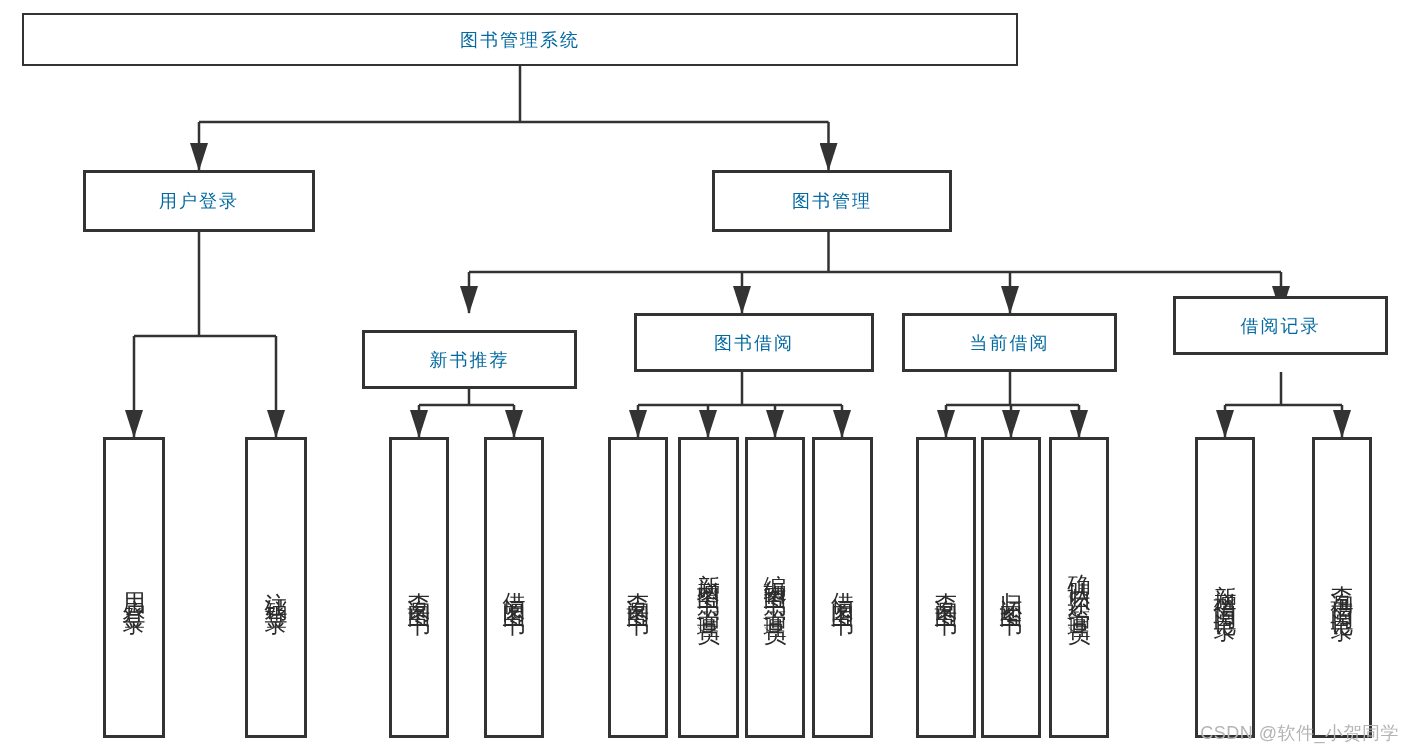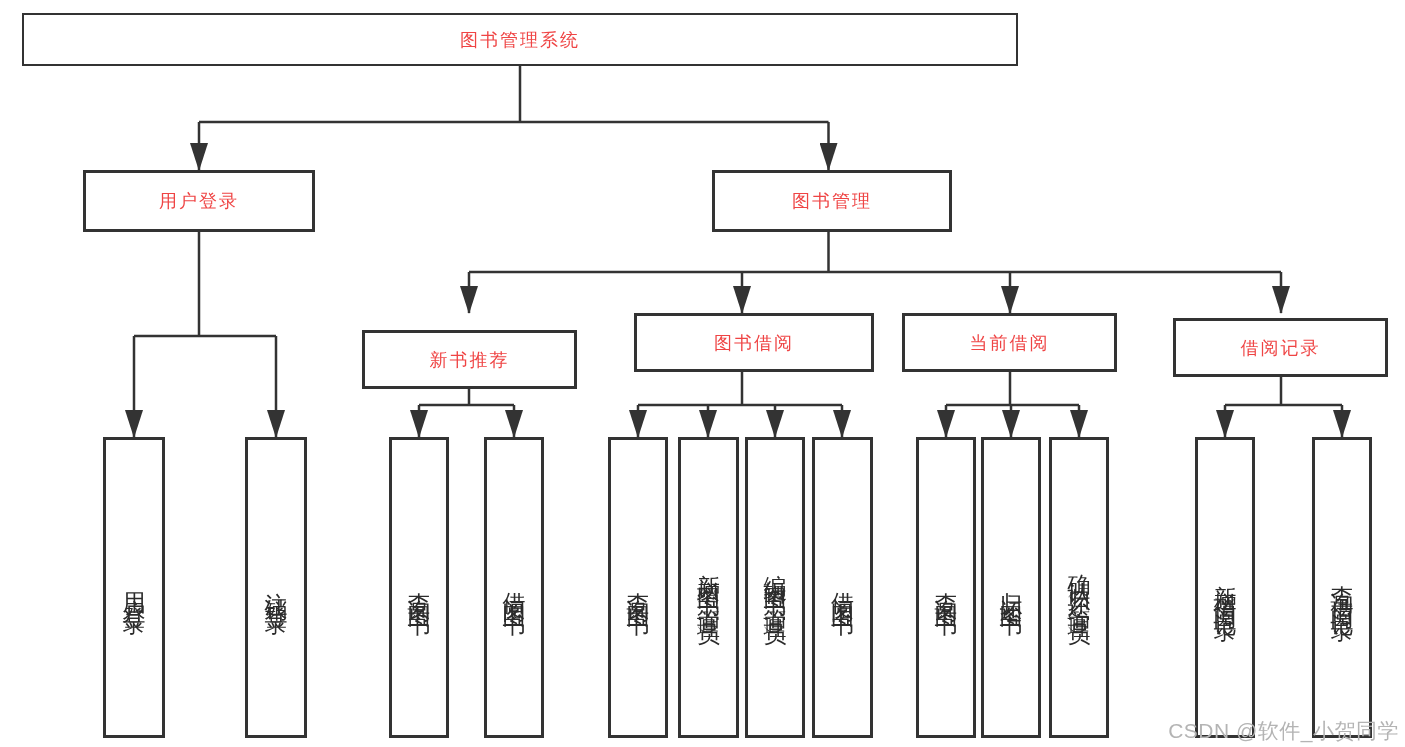--- a/index.html
+++ b/index.html
@@ -27,41 +27,41 @@
     background: #ffffff;
     border: 3px solid #333333;
     box-sizing: border-box;
     display: flex;
     align-items: center;
     justify-content: center;
     z-index: 2;
   }
   .node.root { border-width: 2px; }
   .h-label {
-    color: #ef4444;
+    color: #0369a1;
     font-size: 18px;
     letter-spacing: 2px;
     white-space: nowrap;
   }
   .leaf .v-label {
     writing-mode: vertical-rl;
     text-orientation: mixed;
     color: #2b2b2b;
     font-size: 23px;
     letter-spacing: 7px;
     line-height: 1;
     white-space: nowrap;
   }
   .watermark {
     position: absolute;
     right: 6px;
     bottom: 2px;
     z-index: 5;
     color: #b4b4b4;
-    font-size: 21px;
+    font-size: 18px;
     letter-spacing: 0.5px;
     white-space: nowrap;
   }
   .conn { stroke: #333333; stroke-width: 2.5; fill: none; }
 </style>
 </head>
 <body>
 
 <div id="stage">
 
@@ -116,21 +116,21 @@
 
   <div class="node" style="left:362px; top:313px; width:215px; height:59px;margin-top:17px;">
     <span class="h-label">新书推荐</span>
   </div>
   <div class="node" style="left:634px; top:313px; width:240px; height:59px;">
     <span class="h-label">图书借阅</span>
   </div>
   <div class="node" style="left:902px; top:313px; width:215px; height:59px;text-align:center;">
     <span class="h-label">当前借阅</span>
   </div>
-  <div class="node" style="left:1173px; top:318px; width:215px; height:59px;">
+  <div class="node" style="left:1173px; top:296px; width:215px; height:59px;">
     <span class="h-label">借阅记录</span>
   </div>
 
   <div class="node leaf" style="left:103px; top:437px; width:62px; height:301px;">
     <span class="v-label">用户登录</span>
   </div>
   <div class="node leaf" style="left:245px; top:437px; width:62px; height:301px;">
     <span class="v-label">注销登录</span>
   </div>
   <div class="node leaf" style="left:389px; top:437px; width:60px; height:301px;">

